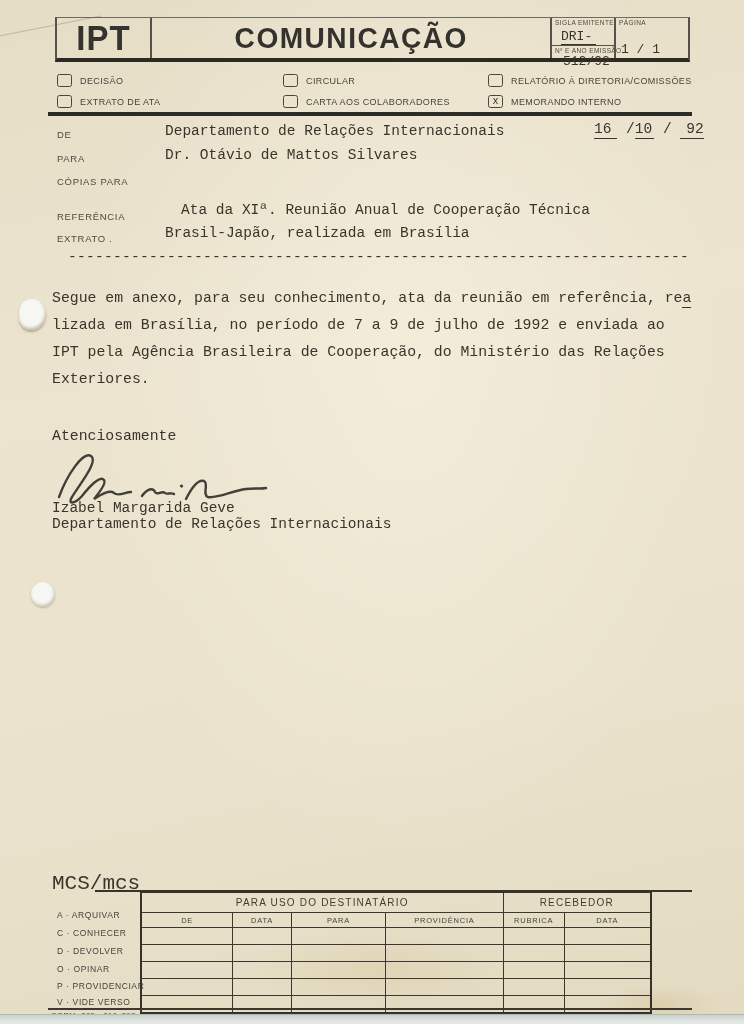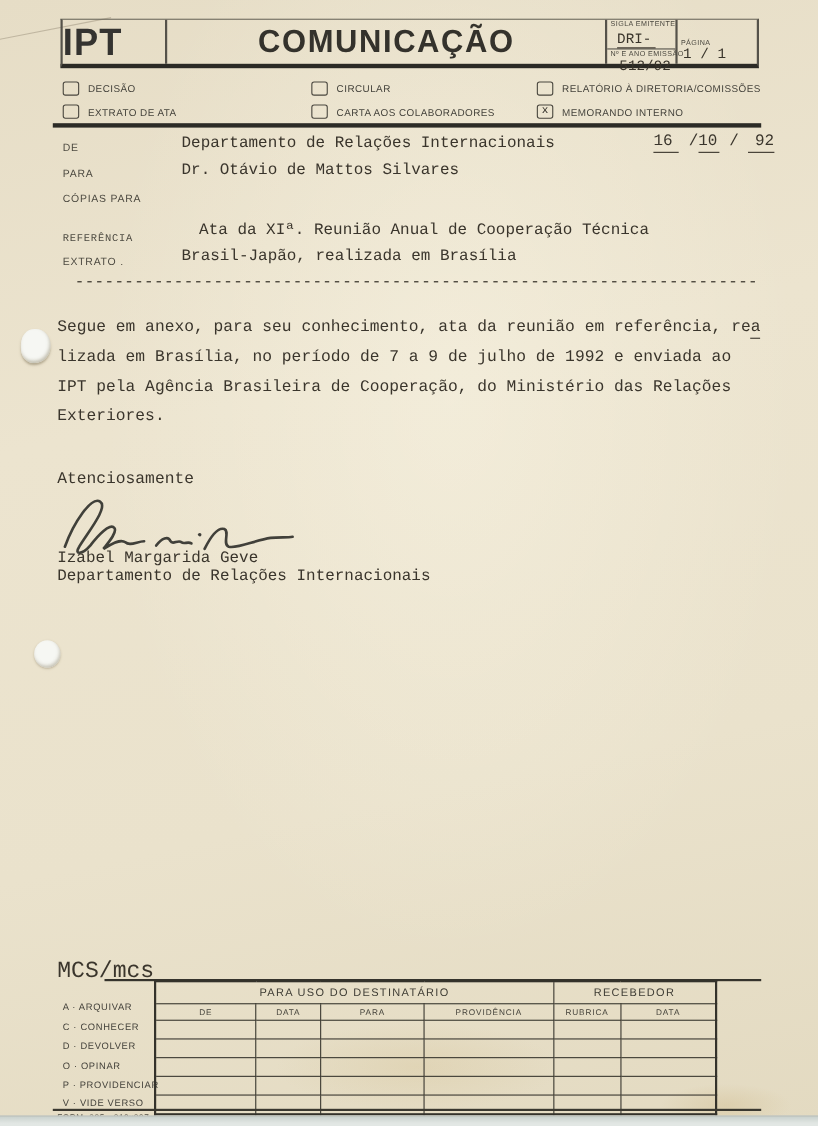--- a/index.html
+++ b/index.html
@@ -11,36 +11,36 @@
     font-family:"Liberation Sans",sans-serif;color:#35332c;
   }
   .abs{position:absolute;}
   .mono{font-family:"Liberation Mono","DejaVu Sans Mono",monospace;color:#3a352c;white-space:pre;}
   .lbl{font-size:9.5px;letter-spacing:.7px;color:#4d4a41;white-space:nowrap;}
 
   
   #header-box{left:55px;top:17px;width:635px;height:45px;display:flex;
     border-top:1.5px solid #6e6a5e;border-left:2px solid #55524a;border-right:2px solid #55524a;
     border-bottom:4px solid #2b2a25;box-sizing:border-box;}
-  #logo-cell{width:93px;display:flex;align-items:center;
+  #logo-cell{width:93px;display:flex;align-items:center;justify-content:center;
     border-right:2px solid #55524a;}
   #logo-cell span{font-size:33px;font-weight:bold;letter-spacing:1px;color:#343330;
     transform:scaleY(1.05);}
   #title-cell{flex:1;display:flex;align-items:center;justify-content:center;}
   #title-cell span{font-size:29px;font-weight:bold;letter-spacing:1.5px;color:#34322c;
     transform:scaleX(.97);}
   #info-cell{width:138px;display:flex;border-left:2px solid #55524a;box-sizing:border-box;}
   #sigla-col{width:64px;border-right:2px solid #55524a;box-sizing:border-box;display:flex;flex-direction:column;}
   #sigla-top{flex:1;border-bottom:1.5px solid #55524a;padding:1px 3px 0;}
   #sigla-bot{flex:1;padding:1px 3px 0;}
   .tiny-lbl{font-size:6.5px;letter-spacing:.4px;color:#4d4a41;white-space:nowrap;}
   .info-val{font-family:"Liberation Mono","DejaVu Sans Mono",monospace;font-size:13px;color:#39342b;line-height:1;}
   #sigla-val{margin:0 0 0 6px;border-bottom:1.3px solid #39342b;display:inline-block;padding:0 4px 1px 0;}
   #emissao-val{margin:1px 0 0 8px;}
-  #pagina-col{flex:1;display:flex;flex-direction:column;justify-content:flex-end;padding:1px 3px 2px;}
+  #pagina-col{flex:1;display:flex;flex-direction:column;justify-content:space-between;padding:1px 3px 2px;}
   #pagina-val{margin-left:2px;}
 
   
   .cb{display:flex;align-items:center;gap:8px;}
   .cb .box{width:13px;height:11px;border:1.6px solid #49463e;border-radius:2.5px;
     display:flex;align-items:center;justify-content:center;flex:0 0 auto;}
   .cb .box span{font-family:"Liberation Mono",monospace;font-size:10px;color:#34302a;line-height:1;}
   .cb .cbl{font-size:9px;letter-spacing:.4px;color:#45433c;white-space:nowrap;}
   #rule-thick{left:48px;top:112px;width:644px;height:3.5px;background:#2c2b26;}
 
@@ -151,21 +151,21 @@
     <div class="box">
         <span>x</span>
       </div>
     <div class="cbl">MEMORANDO INTERNO</div>
   </div>
   <div class="abs" id="rule-thick"></div>
 
   <div class="abs lbl" style="left:57px;top:129px;">DE</div>
   <div class="abs lbl" style="left:57px;top:153px;">PARA</div>
   <div class="abs lbl" style="left:57px;top:176px;">CÓPIAS PARA</div>
-  <div class="abs lbl" style="left:57px;top:211px;font-family:Liberation Mono, monospace;">REFERÊNCIA</div>
+  <div class="abs lbl" style="left:57px;top:211px;">REFERÊNCIA</div>
   <div class="abs lbl" style="left:57px;top:233px;">EXTRATO .</div>
 
   <div class="abs mono val" style="left:165px;top:124px;">Departamento de Relações Internacionais</div>
   <div class="abs mono val" id="date-line"><span class="du" style="padding-right:6px;">16</span> <span>/</span><span class="du" style="padding-right:2px;">10</span> <span>/</span> <span class="du" style="padding-left:6px;">92</span></div>
   <div class="abs mono val" style="left:165px;top:148px;">Dr. Otávio de Mattos Silvares</div>
   <div class="abs mono val" style="left:181px;top:203px;">Ata da XIª. Reunião Anual de Cooperação Técnica</div>
   <div class="abs mono val" style="left:165px;top:226px;">Brasil-Japão, realizada em Brasília</div>
   <div class="abs mono" style="left:68px;top:249px;font-size:14.5px;letter-spacing:.3px;">---------------------------------------------------------------------</div>
 
   <div class="abs" style="left:52px;top:285px;">

